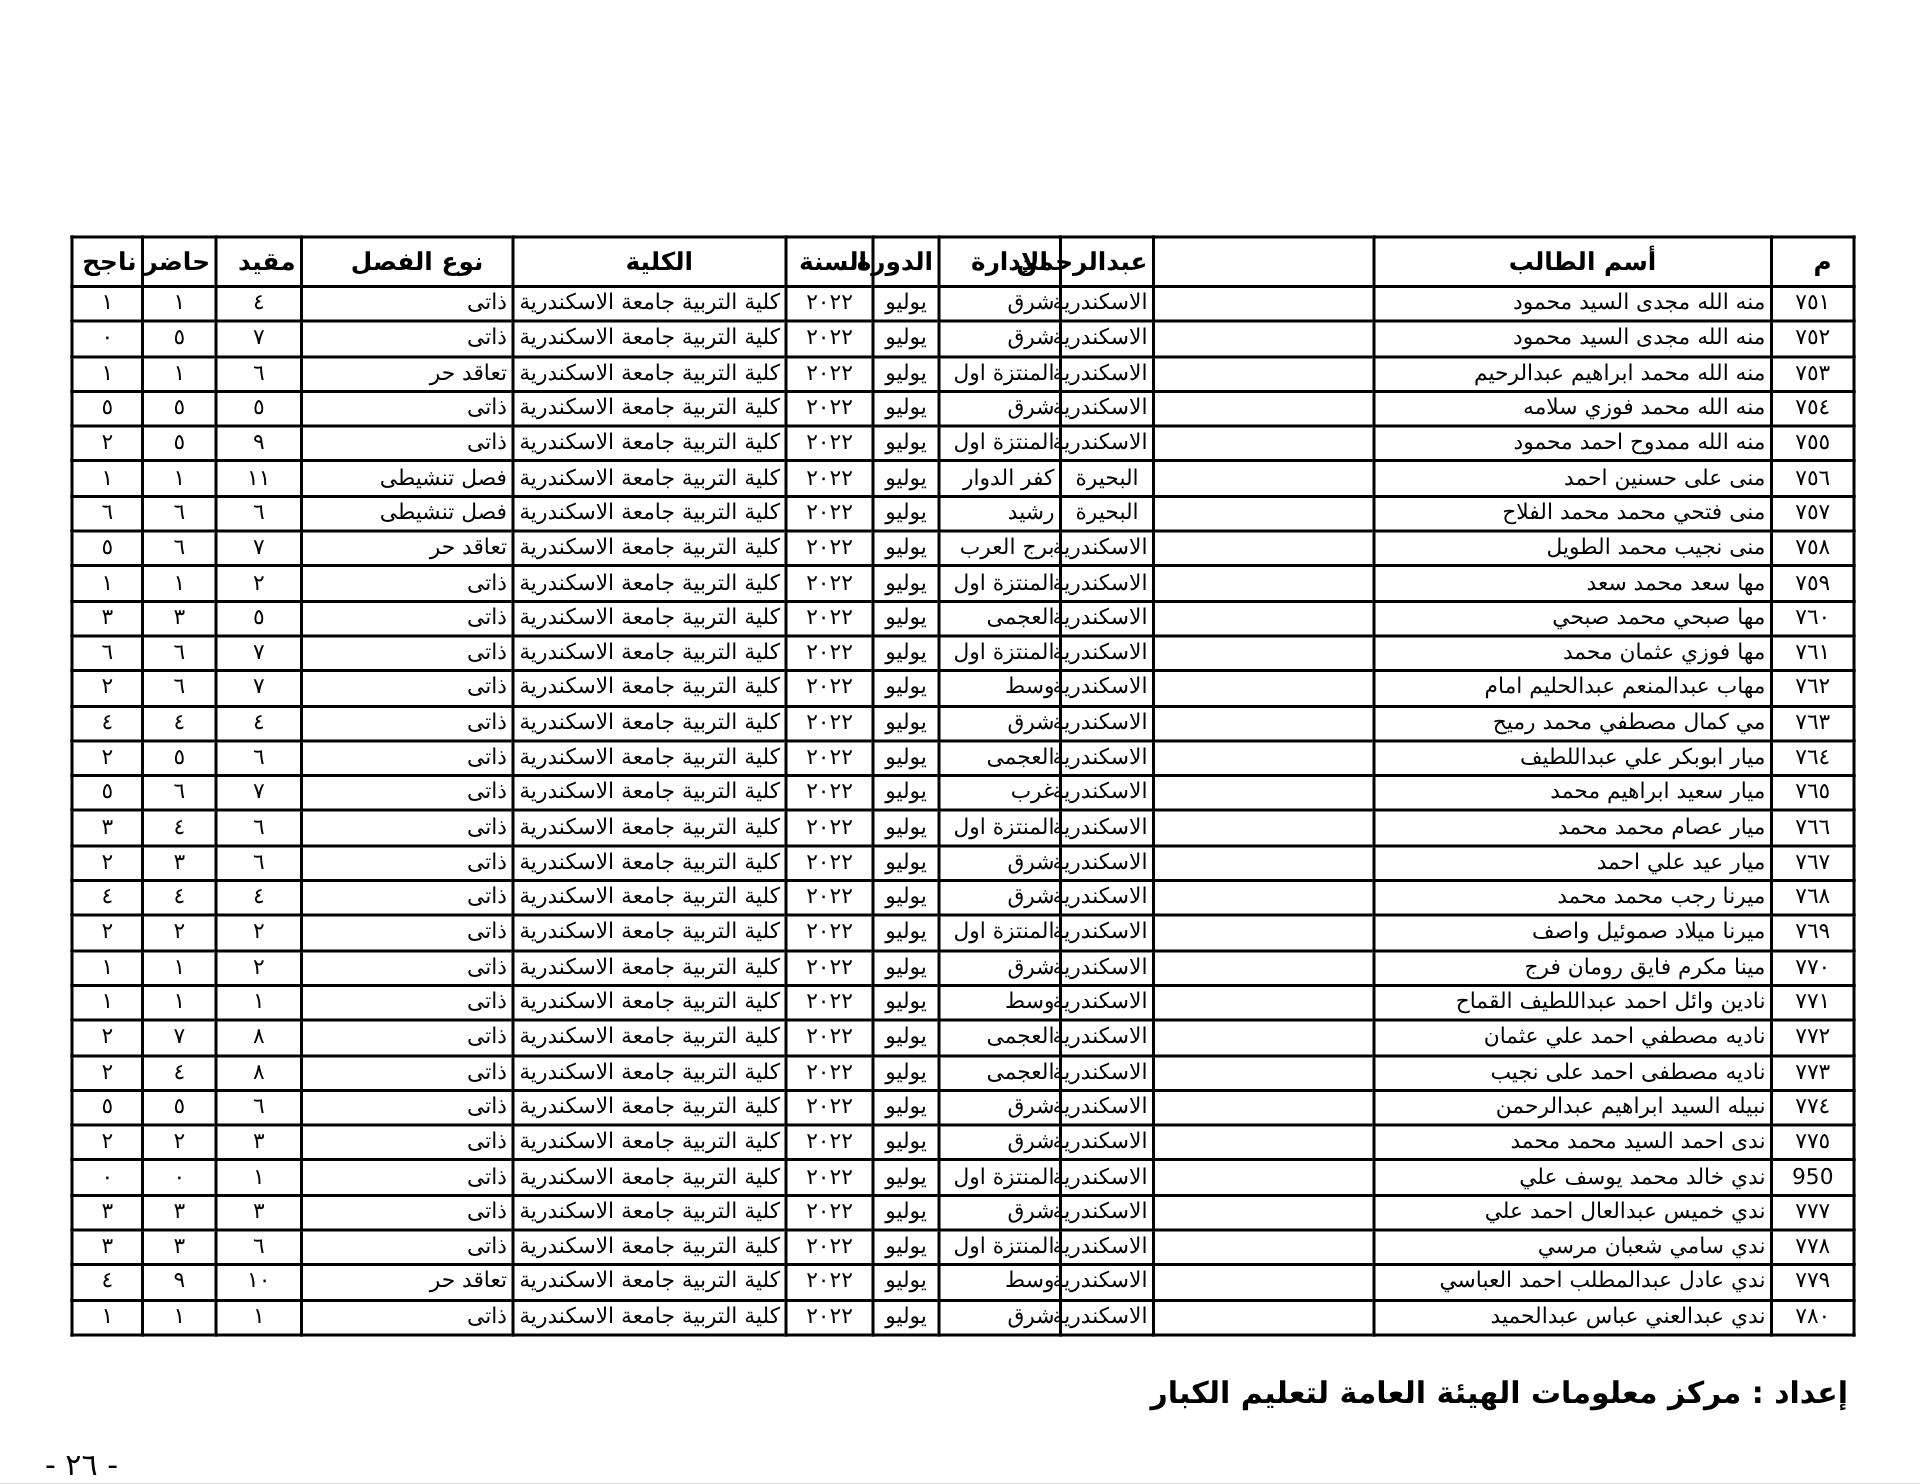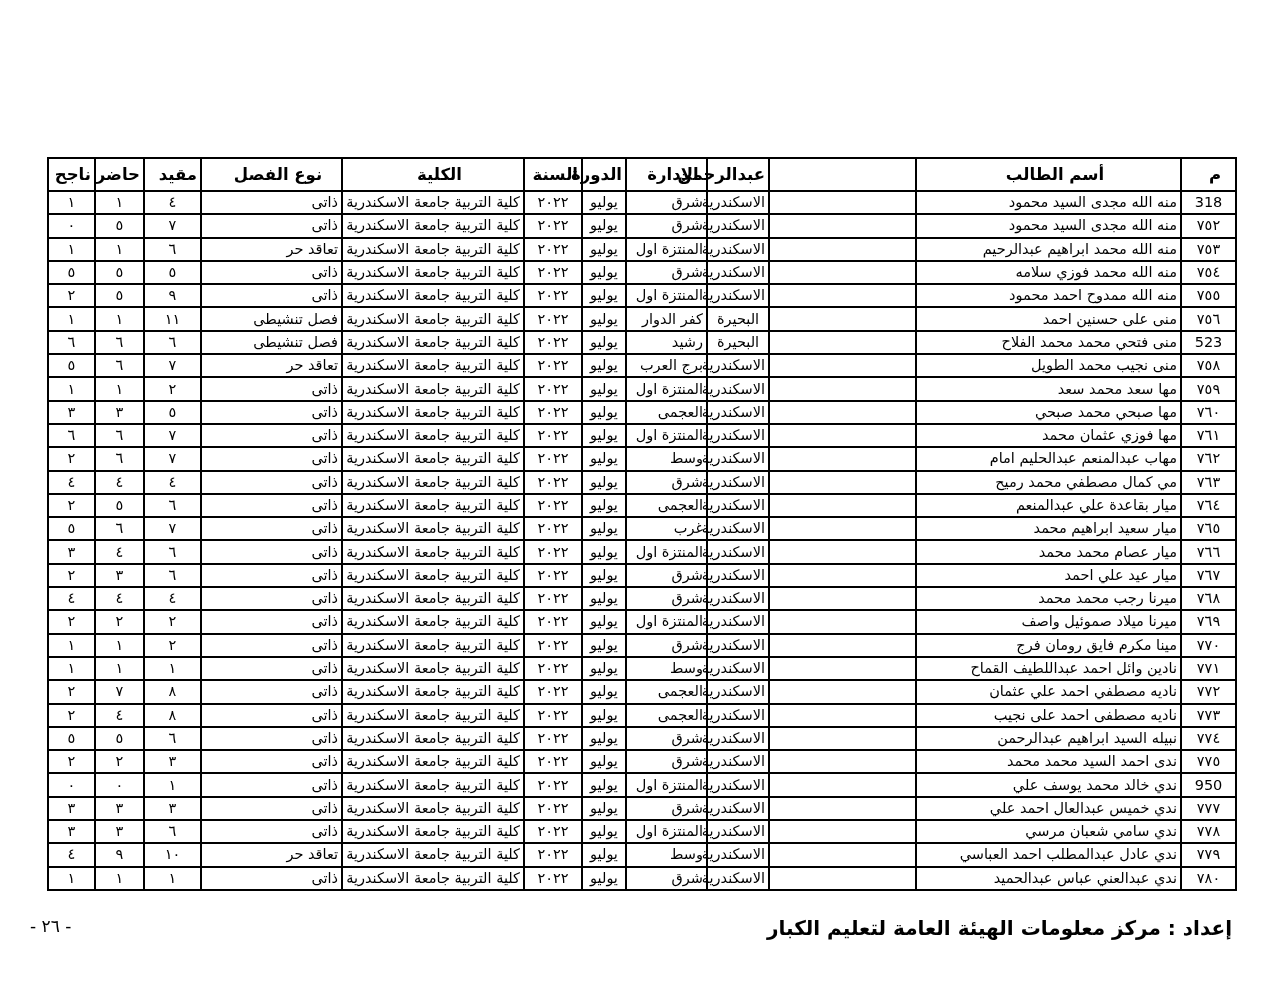--- a/index.html
+++ b/index.html
@@ -77,22 +77,22 @@
   
   .prepared{
     position:absolute;
     top:916px;right:48px;
     direction:rtl;
     font-size:20px;
     font-weight:bold;
   }
   .pagenum{
     position:absolute;
-    top:916px;left:30px;
-    font-size:17px;
+    top:964px;left:30px;
+    font-size:20px;
     direction:rtl;
   }
 </style>
 </head>
 <body>
 
 <div class="page">
 
 
 
@@ -123,21 +123,21 @@
         <th>الكلية</th>
         <th>نوع الفصل</th>
         <th>مقيد</th>
         <th>حاضر</th>
         <th>ناجح</th>
       </tr>
     </thead>
     <tbody>
 
     <tr style="">
-        <td class="c-num">318</td>
+        <td class="c-num">٧٥١</td>
         <td class="c-name">منه الله مجدى السيد محمود</td>
         <td class="gap"></td>
         <td class="c-gov">الاسكندرية</td>
         <td class="c-admin">شرق</td>
         <td class="c-session">يوليو</td>
         <td class="c-year">٢٠٢٢</td>
         <td class="c-college">كلية التربية جامعة الاسكندرية</td>
         <td class="c-type">ذاتى</td>
         <td class="c-enrolled">٤</td>
         <td class="c-present">١</td>
@@ -207,21 +207,21 @@
         <td class="c-admin">كفر الدوار</td>
         <td class="c-session">يوليو</td>
         <td class="c-year">٢٠٢٢</td>
         <td class="c-college">كلية التربية جامعة الاسكندرية</td>
         <td class="c-type">فصل تنشيطى</td>
         <td class="c-enrolled">١١</td>
         <td class="c-present">١</td>
         <td class="c-passed">١</td>
       </tr>
         <tr style="">
-        <td class="c-num">523</td>
+        <td class="c-num">٧٥٧</td>
         <td class="c-name">منى فتحي محمد محمد الفلاح</td>
         <td class="gap"></td>
         <td class="c-gov">البحيرة</td>
         <td class="c-admin">رشيد</td>
         <td class="c-session">يوليو</td>
         <td class="c-year">٢٠٢٢</td>
         <td class="c-college">كلية التربية جامعة الاسكندرية</td>
         <td class="c-type">فصل تنشيطى</td>
         <td class="c-enrolled">٦</td>
         <td class="c-present">٦</td>
@@ -306,21 +306,21 @@
         <td class="c-session">يوليو</td>
         <td class="c-year">٢٠٢٢</td>
         <td class="c-college">كلية التربية جامعة الاسكندرية</td>
         <td class="c-type">ذاتى</td>
         <td class="c-enrolled">٤</td>
         <td class="c-present">٤</td>
         <td class="c-passed">٤</td>
       </tr>
         <tr style="">
         <td class="c-num">٧٦٤</td>
-        <td class="c-name">ميار بقاعدة علي عبدالمنعم</td>
+        <td class="c-name">ميار ابوبكر علي عبداللطيف</td>
         <td class="gap"></td>
         <td class="c-gov">الاسكندرية</td>
         <td class="c-admin">العجمى</td>
         <td class="c-session">يوليو</td>
         <td class="c-year">٢٠٢٢</td>
         <td class="c-college">كلية التربية جامعة الاسكندرية</td>
         <td class="c-type">ذاتى</td>
         <td class="c-enrolled">٦</td>
         <td class="c-present">٥</td>
         <td class="c-passed">٢</td>

